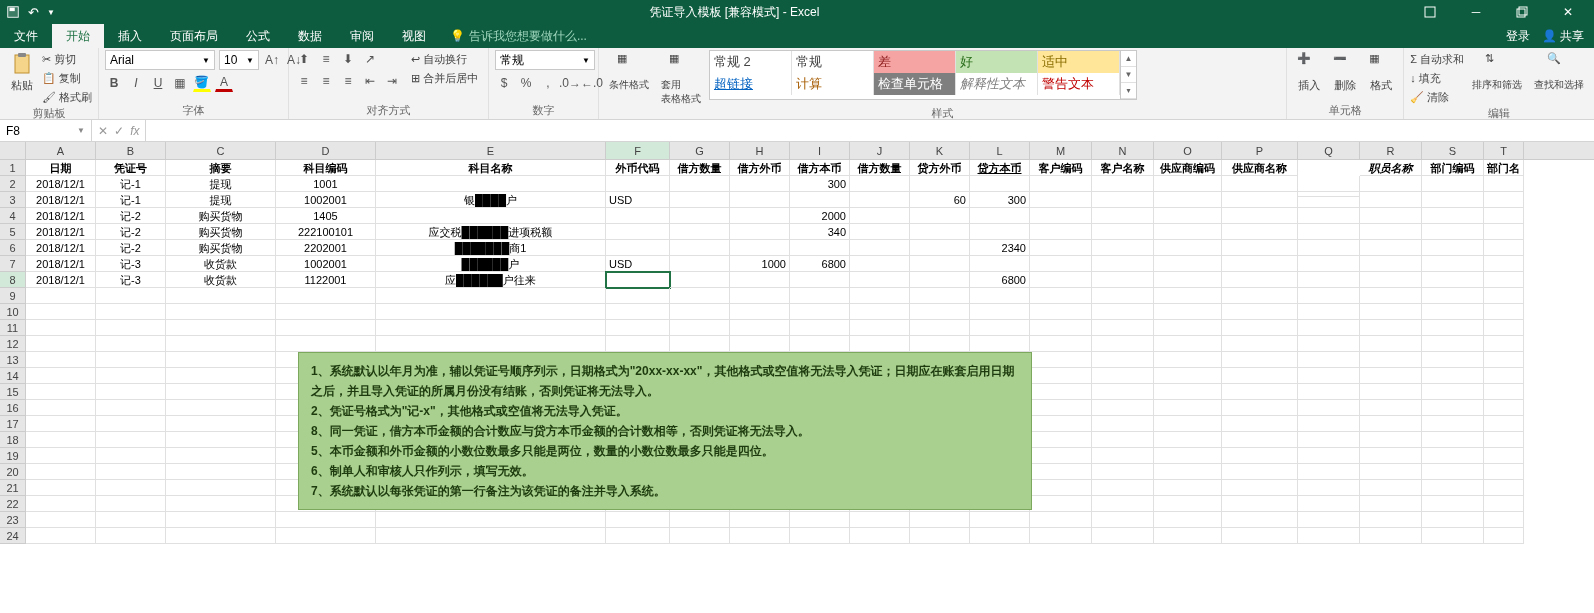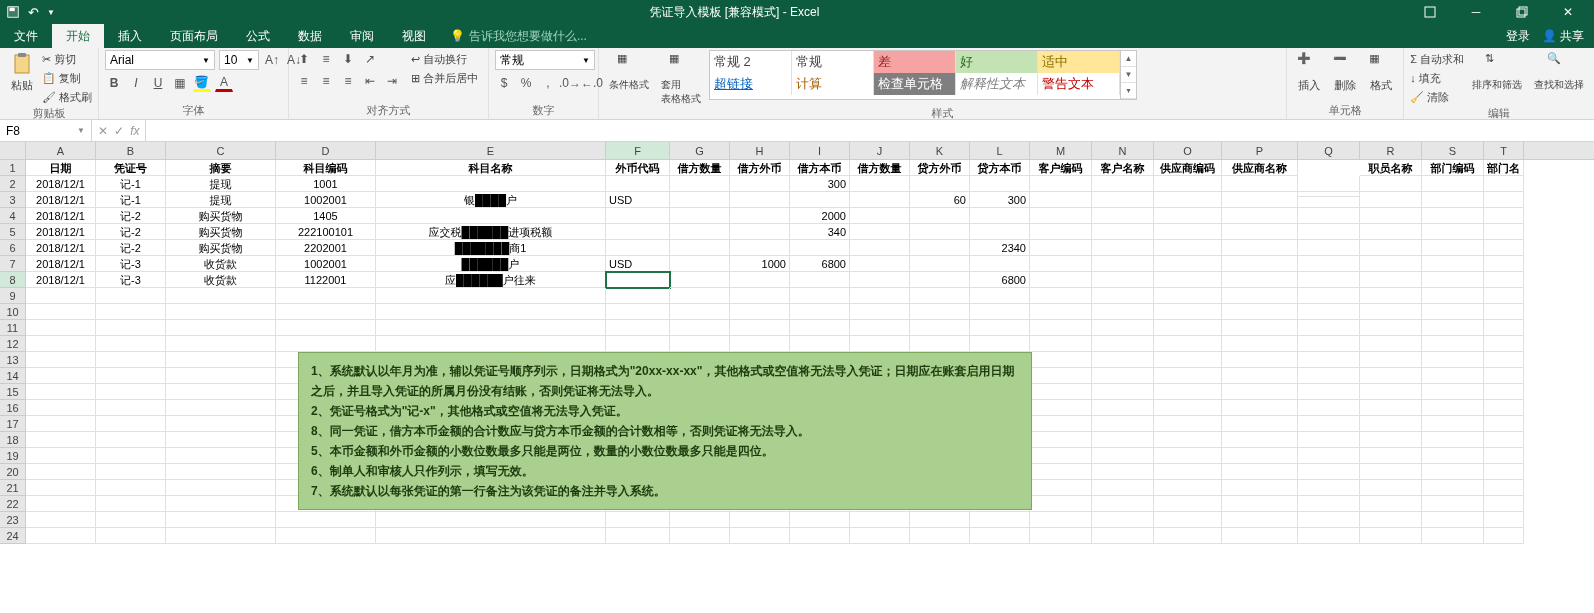--- a/index.html
+++ b/index.html
@@ -373,27 +373,27 @@
         <div class="cell head" style="width: 70px;">凭证号</div>
         <div class="cell head" style="width: 110px;">摘要</div>
         <div class="cell head" style="width: 100px;">科目编码</div>
         <div class="cell head" style="width: 230px;">科目名称</div>
         <div class="cell head" style="width: 64px;">外币代码</div>
         <div class="cell head" style="width: 60px;">借方数量</div>
         <div class="cell head" style="width: 60px;">借方外币</div>
         <div class="cell head" style="width: 60px;">借方本币</div>
         <div class="cell head" style="width: 60px;">借方数量</div>
         <div class="cell head" style="width: 60px;">贷方外币</div>
-        <div class="cell head" style="width: 60px;">贷方本币</div>
+        <div class="cell head" style="width: 60px; text-decoration: underline;">贷方本币</div>
         <div class="cell head" style="width: 62px;">客户编码</div>
         <div class="cell head" style="width: 62px;">客户名称</div>
         <div class="cell head" style="width: 68px;">供应商编码</div>
         <div class="cell head" style="width: 76px;">供应商名称</div>
         <div class="cell head" style="width: 62px; margin-top: 36px;">职员编码</div>
-        <div class="cell head" style="width: 62px;">职员名称</div>
+        <div class="cell head" style="width: 62px; font-style: italic;">职员名称</div>
         <div class="cell head" style="width: 62px;">部门编码</div>
         <div class="cell head" style="width: 40px;">部门名</div>
       </div>
       <div class="row">
         <div class="row-h">2</div>
         <div class="cell center" style="width: 70px;">2018/12/1</div>
         <div class="cell center" style="width: 70px;">记-1</div>
         <div class="cell center" style="width: 110px;">提现</div>
         <div class="cell center" style="width: 100px;">1001</div>
         <div class="cell center" style="width: 230px;"></div>

